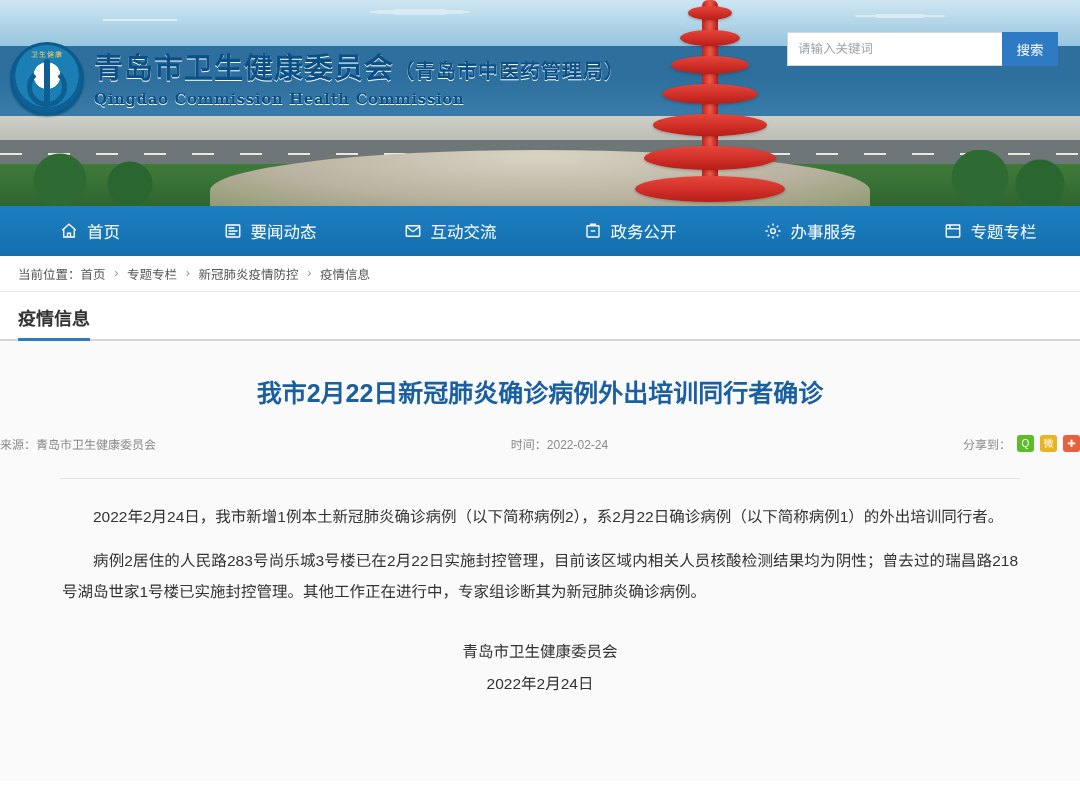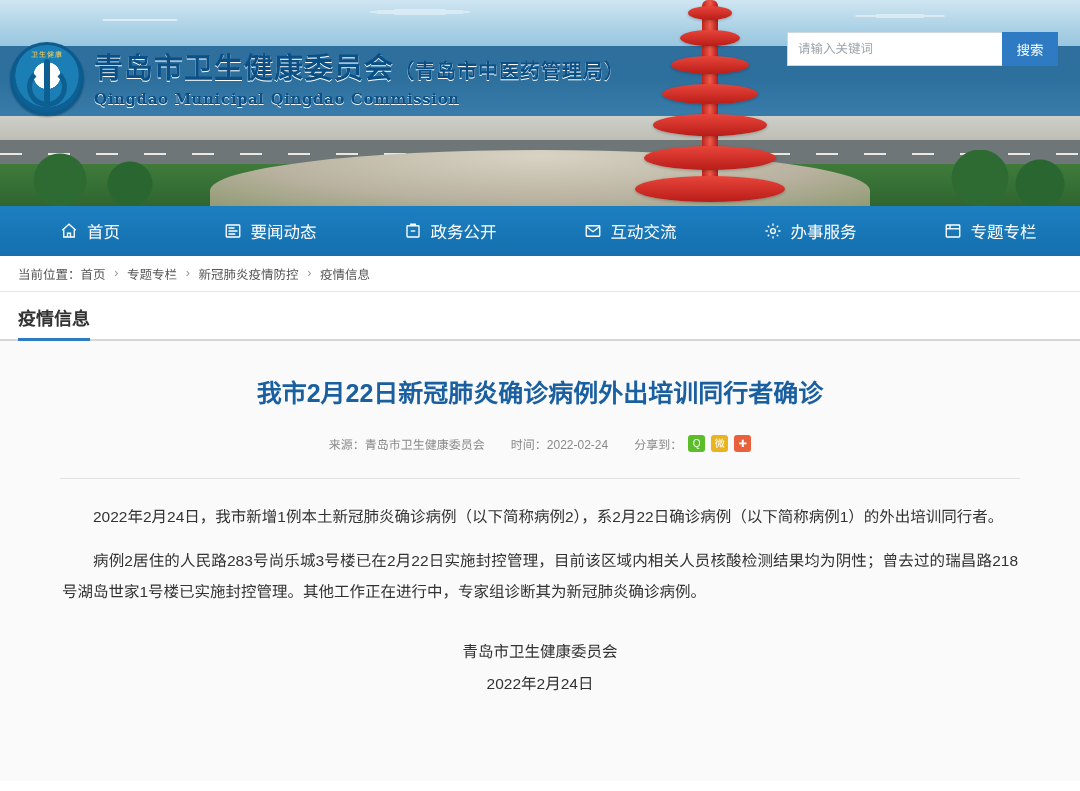--- a/index.html
+++ b/index.html
@@ -175,21 +175,21 @@
   .article {
     background: #fafafa;
     padding: 34px 0 0 0;
     min-height: 440px;
   }
   .article-title {
     text-align: center; font-size: 25px; font-weight: bold;
     color: #1a5fa0; line-height: 1.5; padding: 0 63px;
   }
   .meta {
-    display: flex; align-items: center; justify-content: center; gap: 26px;
+    display: flex; align-items: center; justify-content: space-between; gap: 26px;
     margin-top: 22px; font-size: 12px; color: #8a8a8a;
   }
   .meta .share { display: flex; align-items: center; gap: 6px; }
   .share-ico {
     width: 17px; height: 17px; border-radius: 3px; display: inline-block;
     font-size: 10px; color: #fff; text-align: center; line-height: 17px;
     cursor: pointer;
   }
   .share-qz { background: #5bbd2a; }
   .share-wb { background: #e8b421; }
@@ -234,21 +234,21 @@
   </div>
 
   <div class="brand">
     <div class="emblem">
       <div class="top-text">卫生健康</div>
     </div>
     <div class="brand-text">
       <div class="brand-line1">
         <span>青岛市卫生健康委员会</span><span class="sub">（青岛市中医药管理局）</span>
       </div>
-      <div class="brand-line2">Qingdao Municipal Qingdao Commission</div>
+      <div class="brand-line2">Qingdao Commission Health Commission</div>
     </div>
   </div>
 
   <div class="search-wrap">
     <input class="search-input" type="text" placeholder="请输入关键词" style="">
     <button class="search-btn">搜索</button>
   </div>
 </div>
 
 <div class="navbar">
@@ -262,32 +262,32 @@
   </div>
   <div class="nav-item">
     <svg class="nav-ico" viewBox="0 0 24 24" fill="none" stroke="#fff" stroke-width="1.8">
         <rect x="3" y="4" width="18" height="16" rx="1"></rect>
         <path d="M6 8h8M6 12h12M6 16h9"></path>
       </svg>
     <span>要闻动态</span>
   </div>
   <div class="nav-item">
     <svg class="nav-ico" viewBox="0 0 24 24" fill="none" stroke="#fff" stroke-width="1.8">
+        <rect x="3" y="5" width="18" height="14" rx="1"></rect>
+        <path d="M3 6l9 7 9-7"></path>
+      </svg>
+    <span>互动交流</span>
+  </div>
+  <div class="nav-item">
+    <svg class="nav-ico" viewBox="0 0 24 24" fill="none" stroke="#fff" stroke-width="1.8">
         <rect x="4" y="5" width="16" height="15" rx="1"></rect>
         <path d="M9 5V3h6v2"></path>
         <path d="M9 12h6"></path>
       </svg>
     <span>政务公开</span>
-  </div>
-  <div class="nav-item">
-    <svg class="nav-ico" viewBox="0 0 24 24" fill="none" stroke="#fff" stroke-width="1.8">
-        <rect x="3" y="5" width="18" height="14" rx="1"></rect>
-        <path d="M3 6l9 7 9-7"></path>
-      </svg>
-    <span>互动交流</span>
   </div>
   <div class="nav-item">
     <svg class="nav-ico" viewBox="0 0 24 24" fill="none" stroke="#fff" stroke-width="1.8">
         <circle cx="12" cy="12" r="3.2"></circle>
         <path d="M12 2v3M12 19v3M2 12h3M19 12h3M5 5l2 2M17 17l2 2M19 5l-2 2M7 17l-2 2"></path>
       </svg>
     <span>办事服务</span>
   </div>
   <div class="nav-item">
     <svg class="nav-ico" viewBox="0 0 24 24" fill="none" stroke="#fff" stroke-width="1.8">

